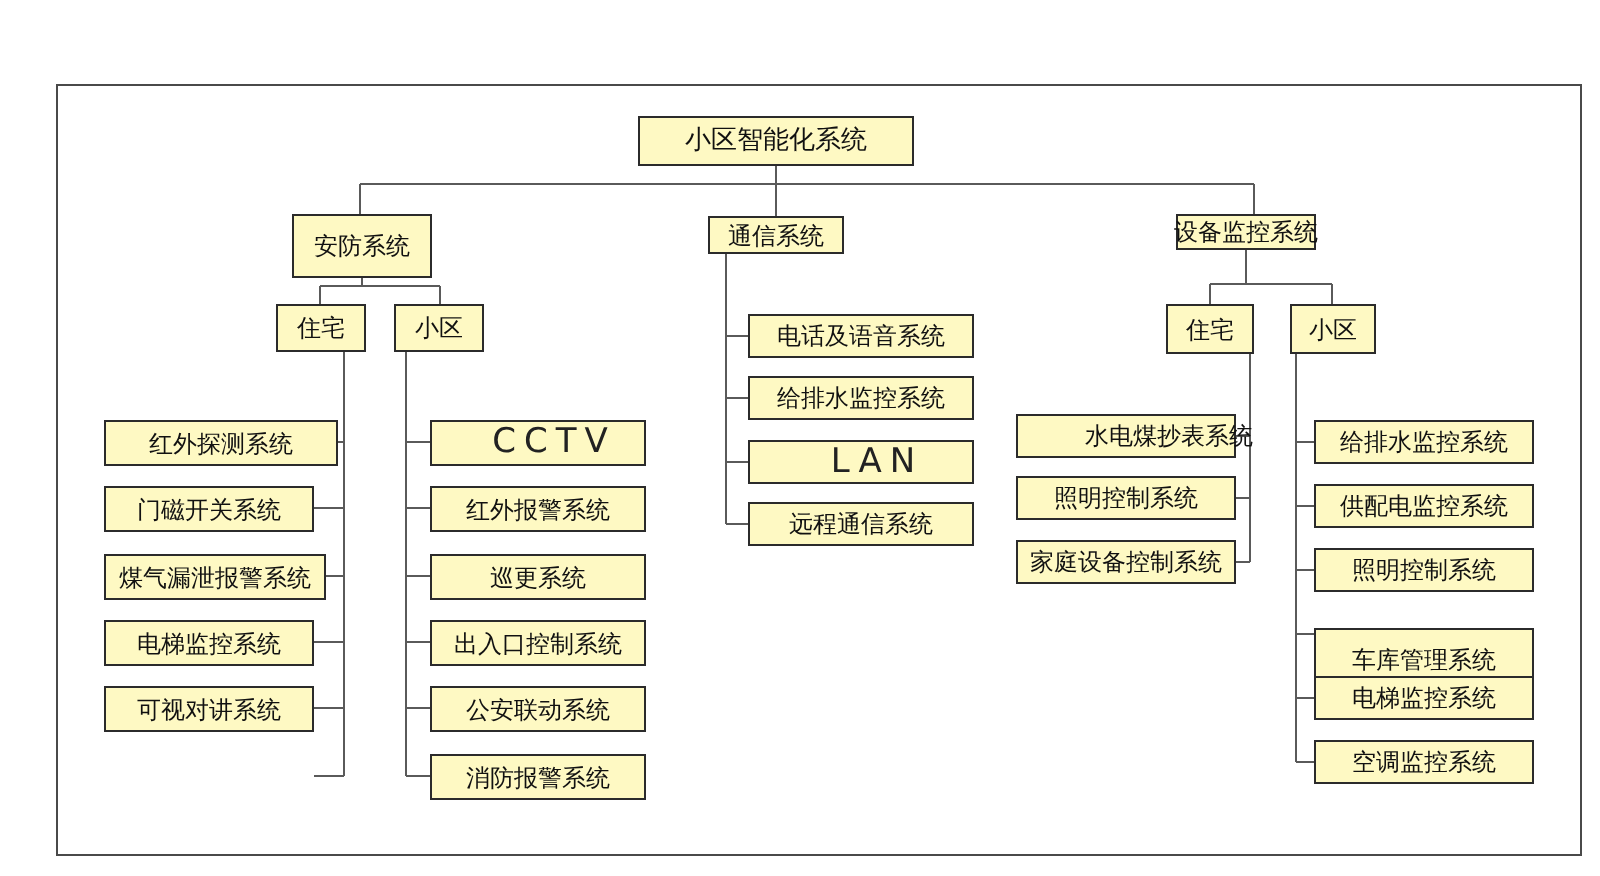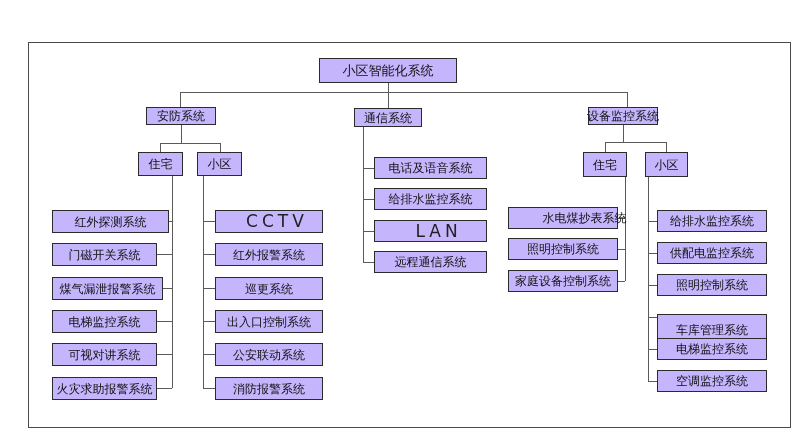--- a/index.html
+++ b/index.html
@@ -11,21 +11,21 @@
     overflow:hidden;
   }
   #frame{
     position:absolute;left:28px;top:42px;width:761px;height:384px;
     border:1px solid #4a4a4a;
   }
   svg.lines{position:absolute;left:0;top:0;}
   .box{
     position:absolute;
     border:1px solid #2b2b2b;
-    background:#c4b5fd;
+    background:#fef9c3;
     display:flex;align-items:center;justify-content:center;
     font-size:12px;color:#111;
     white-space:nowrap;line-height:1;
     box-sizing:border-box;
   }
   .root{font-size:13px;}
   .latin{font-size:17px;letter-spacing:4px;color:#222;padding-left:16px;}
 </style>
 </head>
 <body>
@@ -42,35 +42,34 @@
       <path d="M172,176 V388 M157,221 H172 M157,254 H172 M157,288 H172 M157,321 H172 M157,354 H172 M157,388 H172"></path>
       <path d="M203,176 V388 M203,221 H215 M203,254 H215 M203,288 H215 M203,321 H215 M203,354 H215 M203,388 H215"></path>
       <path d="M363,127 V262 M363,168 H374 M363,199 H374 M363,231 H374 M363,262 H374"></path>
       <path d="M625,177 V281 M618,218 H625 M618,249 H625 M618,281 H625"></path>
       <path d="M648,177 V381 M648,221 H657 M648,253 H657 M648,285 H657 M648,317 H657 M648,349 H657 M648,381 H657"></path>
     </g>
   </svg>
 
   <div class="box root" style="left:319px;top:58px;width:138px;height:25px;">小区智能化系统</div>
 
-  <div class="box" style="left:146px;top:107px;width:70px;height:18px;">安防系统</div>
+  <div class="box" style="left:146px;top:107px;width:70px;height:32px;">安防系统</div>
   <div class="box" style="left:354px;top:108px;width:68px;height:19px;">通信系统</div>
   <div class="box" style="left:588px;top:107px;width:70px;height:18px;">设备监控系统</div>
 
   <div class="box" style="left:138px;top:152px;width:45px;height:24px;">住宅</div>
   <div class="box" style="left:197px;top:152px;width:45px;height:24px;">小区</div>
   <div class="box" style="left:583px;top:152px;width:44px;height:25px;">住宅</div>
   <div class="box" style="left:645px;top:152px;width:43px;height:25px;">小区</div>
 
   <div class="box" style="left:52px;top:210px;width:117px;height:23px;">红外探测系统</div>
   <div class="box" style="left:52px;top:243px;width:105px;height:23px;">门磁开关系统</div>
   <div class="box" style="left:52px;top:277px;width:111px;height:23px;">煤气漏泄报警系统</div>
   <div class="box" style="left:52px;top:310px;width:105px;height:23px;">电梯监控系统</div>
   <div class="box" style="left:52px;top:343px;width:105px;height:23px;">可视对讲系统</div>
-  <div class="box" style="left:52px;top:377px;width:105px;height:23px;">火灾求助报警系统</div>
 
   <div class="box latin" style="left:215px;top:210px;width:108px;height:23px;">CCTV</div>
   <div class="box" style="left:215px;top:243px;width:108px;height:23px;">红外报警系统</div>
   <div class="box" style="left:215px;top:277px;width:108px;height:23px;">巡更系统</div>
   <div class="box" style="left:215px;top:310px;width:108px;height:23px;">出入口控制系统</div>
   <div class="box" style="left:215px;top:343px;width:108px;height:23px;">公安联动系统</div>
   <div class="box" style="left:215px;top:377px;width:108px;height:23px;">消防报警系统</div>
 
   <div class="box" style="left:374px;top:157px;width:113px;height:22px;">电话及语音系统</div>
   <div class="box" style="left:374px;top:188px;width:113px;height:22px;">给排水监控系统</div>

